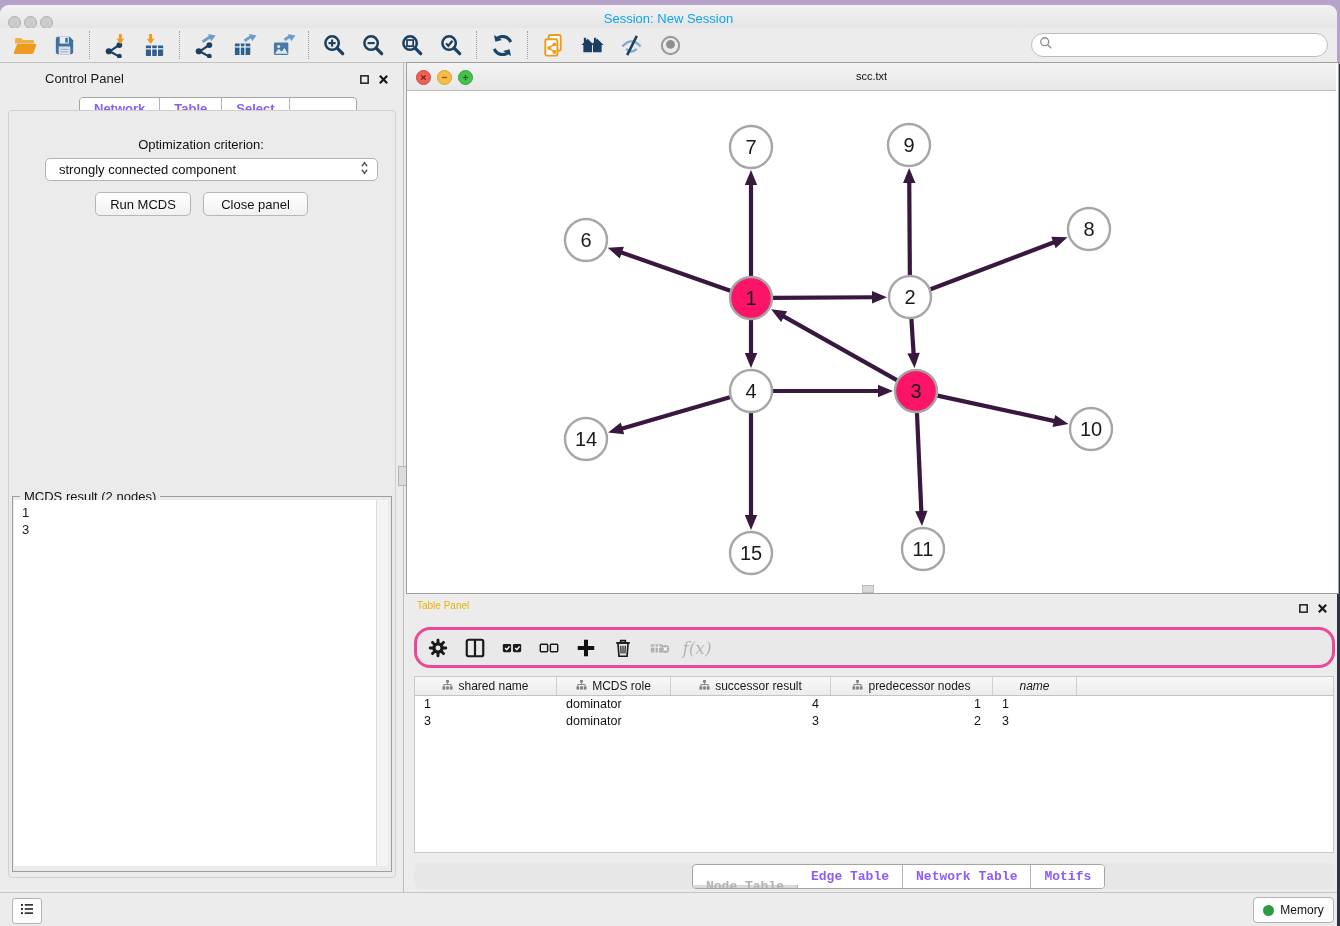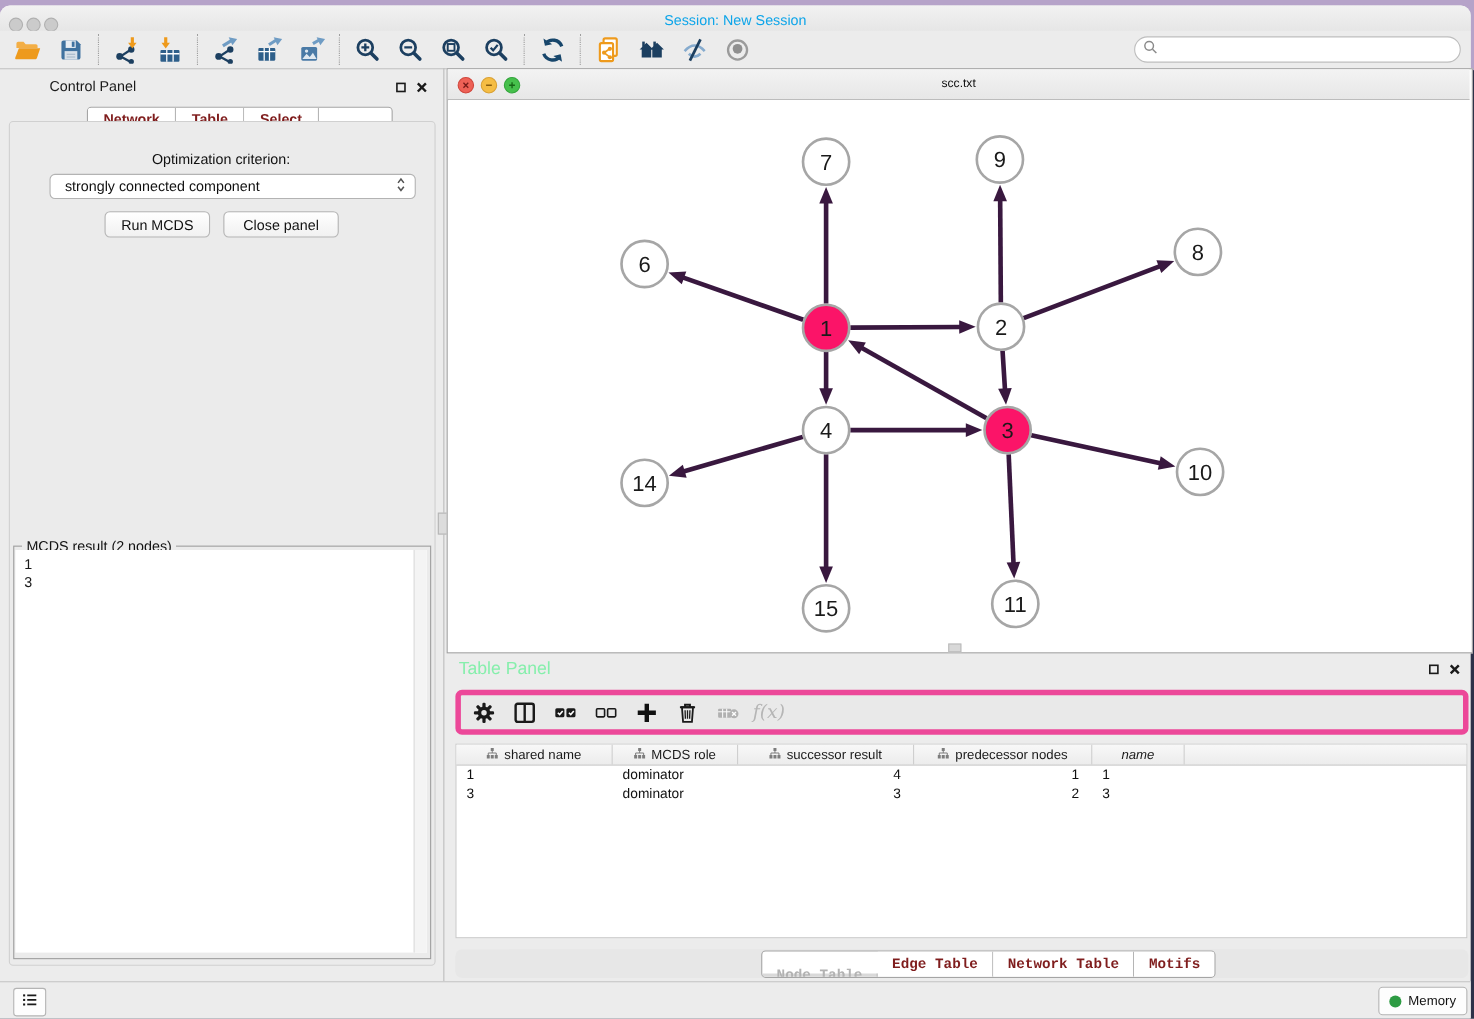--- a/index.html
+++ b/index.html
@@ -25,21 +25,21 @@
   .tb-icon svg{width:25px;height:25px;}
   #search-field{right:12px;top:33px;width:288px;height:22px;background:#fff;border:1px solid #bdbdbd;
                 border-radius:12px;display:flex;align-items:center;padding-left:7px;gap:4px;}
   #search-input{border:none;outline:none;flex:1;font-size:12px;background:transparent;height:18px;}
   
   #cp-title{left:10px;top:71px;font-size:13px;color:#1a1a1a;margin-left:35px;}
   .mini-btns{display:flex;gap:7px;align-items:center;}
   #cp-mini{left:358px;top:73px;}
   .mini{width:12px;height:12px;display:flex;align-items:center;justify-content:center;}
   .seg-bar{display:flex;border:1px solid #a5a5a5;border-radius:4px;overflow:hidden;background:#fff;}
-  .seg{font-size:13px;font-weight:600;color:#7f1d1d;background:#fff;display:flex;align-items:center;
+  .seg{font-size:13px;font-weight:600;color:#8b5cf6;background:#fff;display:flex;align-items:center;
        justify-content:center;border-right:1px solid #b5b5b5;}
   .seg:last-child{border-right:none;}
   .seg.active{background:#d9d9d9;color:#b2b2b2;margin-top:20px;}
   #cp-tabs{left:79px;top:97px;height:21px;}
   #cp-tabs .seg{padding:0 14px;}
   #cp-body{left:8px;top:110px;width:386px;height:766px;background:#ebebeb;
            border:1px solid #d0d0d0;border-radius:4px;}
   #opt-label{left:8px;top:137px;width:386px;text-align:center;font-size:13px;color:#111;}
   #criterion{left:45px;top:158px;width:310px;height:21px;background:#fff;border:1px solid #b3b3b3;
              border-radius:5px;display:flex;align-items:center;font-size:13px;color:#111;
@@ -60,24 +60,24 @@
   
   #net-win{left:406px;top:62px;width:931px;height:530px;background:#fff;border:1px solid #9f9f9f;}
   #net-titlebar{left:0;top:0;width:929px;height:27px;background:linear-gradient(#f3f3f3,#e7e7e7);
                 border-bottom:1px solid #bcbcbc;position:absolute;}
   .light{width:13px;height:13px;border-radius:50%;top:7px;display:flex;align-items:center;justify-content:center;}
   .light svg{width:7px;height:7px;}
   #net-title{left:0;top:7px;width:929px;text-align:center;font-size:11px;color:#111;position:absolute;}
   #net-canvas{left:1px;top:28px;width:929px;height:500px;position:absolute;background:#fff;}
   #net-grip{left:862px;top:585px;width:10px;height:6px;background:#d8d8d8;border:1px solid #bcbcbc;}
   
-  #tp-title{left:417px;top:600px;font-size:16px;color:#86efac;}
+  #tp-title{left:417px;top:600px;font-size:10px;color:#eab308;}
   #tp-mini{left:1297px;top:602px;}
-  #tp-toolbar{left:414px;top:627px;width:921px;height:41px;background:#e9e9e9;border:5px solid #ec4899;
-              border-radius:6px;display:flex;align-items:center;gap:13px;padding-left:9px;box-sizing:border-box;}
+  #tp-toolbar{left:414px;top:627px;width:921px;height:41px;background:#e9e9e9;border:3px solid #ec4899;
+              border-radius:16px;display:flex;align-items:center;gap:13px;padding-left:9px;box-sizing:border-box;}
   .tp-icon{width:24px;height:24px;display:flex;align-items:center;justify-content:center;}
   .tp-icon svg{width:22px;height:22px;}
   #table{left:414px;top:676px;width:918px;height:175px;background:#fff;border:1px solid #c9c9c9;}
   #tbl-header{display:flex;height:18px;background:linear-gradient(#f8f8f8,#ececec);border-bottom:1px solid #c4c4c4;}
   .th{display:flex;align-items:center;justify-content:center;gap:5px;font-size:12px;color:#1a1a1a;
       border-right:1px solid #cfcfcf;box-sizing:border-box;}
   .tr{display:flex;height:17px;}
   .td{font-size:12.5px;color:#111;line-height:17px;box-sizing:border-box;overflow:hidden;}
   #bt-track{left:414px;top:863px;width:921px;height:26px;background:#e7e7e7;border-radius:6px;}
   #bottom-tabs{left:692px;top:864px;height:23px;}

